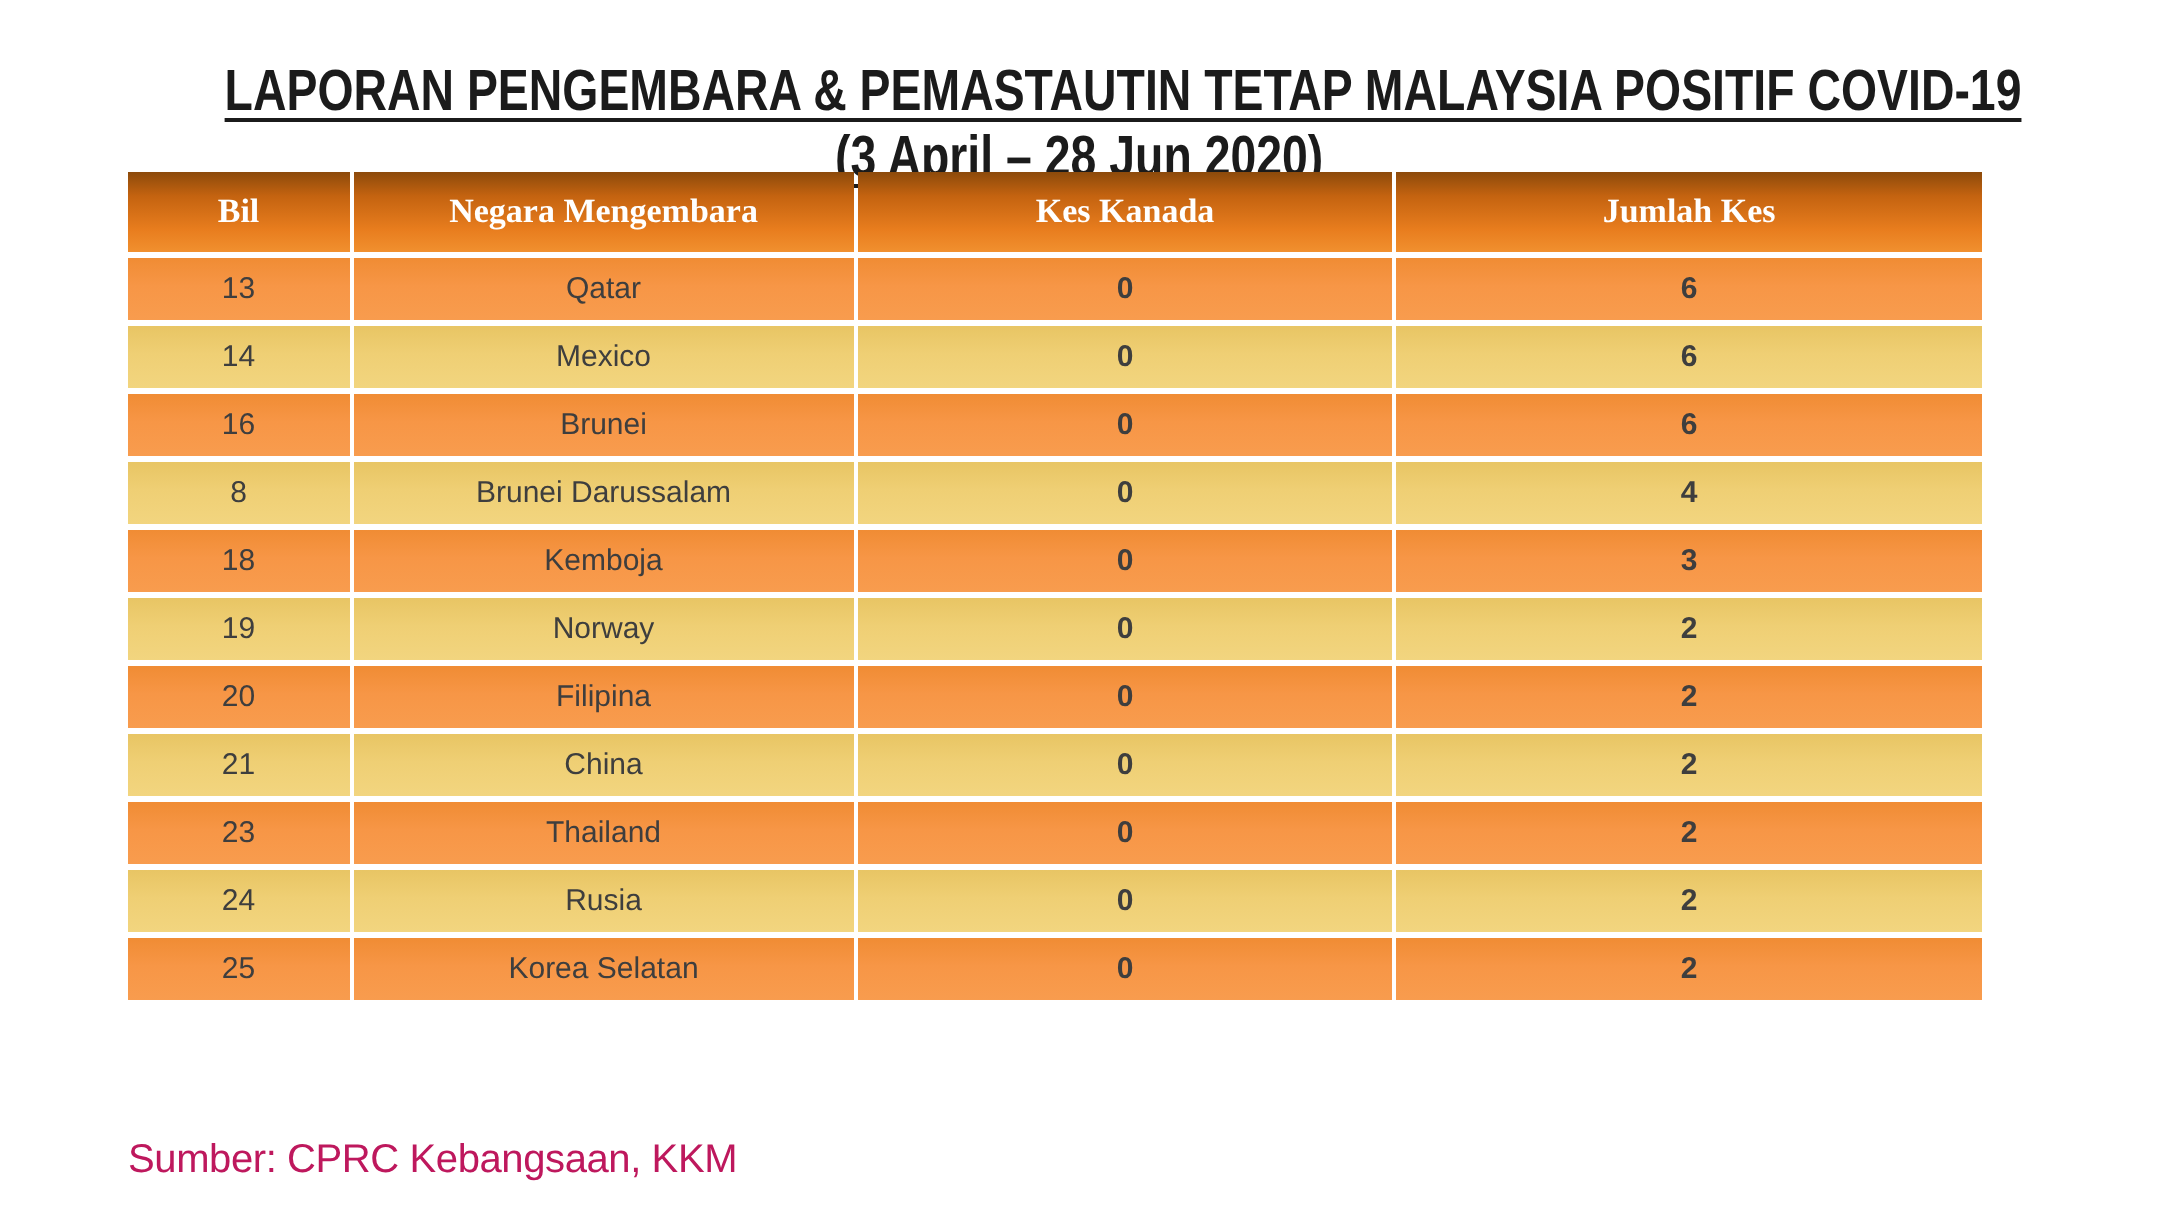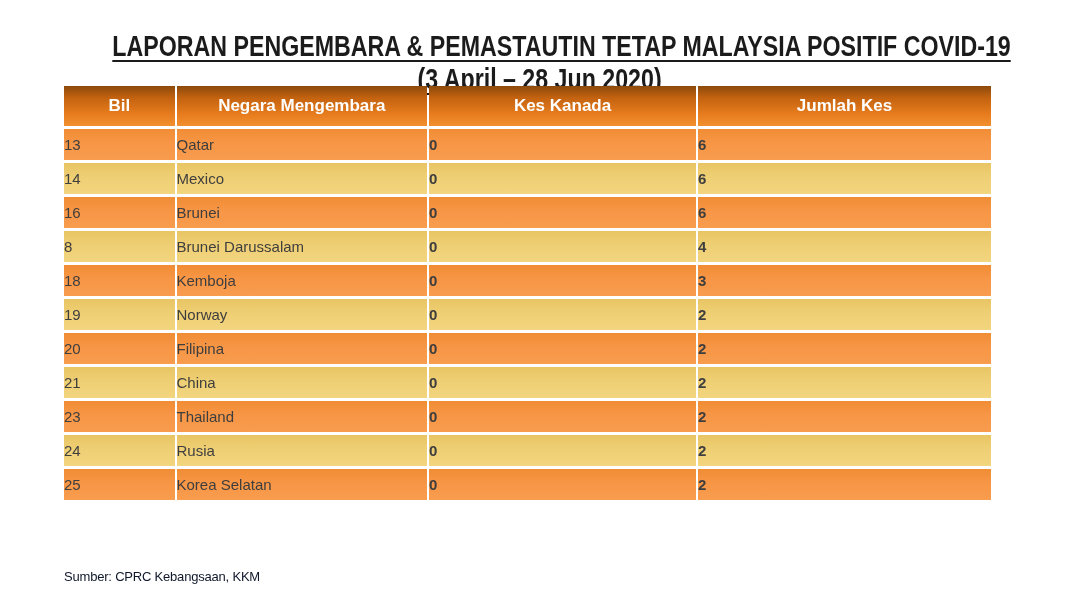--- a/index.html
+++ b/index.html
@@ -40,40 +40,40 @@
   }
   table.report th {
     height:40px;
     background:linear-gradient(180deg,
       var(--header-grad-top,#8C4A0B) 0%,
       #C46310 30%,
       var(--header-grad-mid,#E87D1E) 72%,
       var(--header-grad-bottom,#F1902F) 100%);
     color:var(--header-text,#ffffff);
     font-size:17px; font-weight:700;
-    text-align:center; vertical-align:middle;
+    text-align:center; vertical-align:middle;font-family:Liberation Serif, serif;
   }
   table.report td {
     height:31px;
     font-size:15px;
     color:var(--body-text,#3E3E3E);
-    vertical-align:middle;
+    text-align:center; vertical-align:middle;
   }
   tbody tr:nth-child(odd) td {
     background:linear-gradient(180deg,#F08C34 0%, var(--row-orange,#F79646) 45%, #F89C4E 100%);
   }
   tbody tr:nth-child(even) td {
     background:linear-gradient(180deg,#E8C564 0%, var(--row-yellow,#EFCF74) 45%, #F2D57F 100%);
   }
   td.val { font-weight:700; }
 
   
   .source {
     position:absolute; left:64px; top:569px;
-    font-size:13px; color:#0f172a;
+    font-size:20px; color:#be185d;
     letter-spacing:-0.2px;
   }
 </style>
 </head>
 <body>
 
 <div class="slide">
 
   <div class="title-wrap">
     <span class="title-line">LAPORAN PENGEMBARA &amp; PEMASTAUTIN TETAP MALAYSIA POSITIF COVID-19</span><br>

